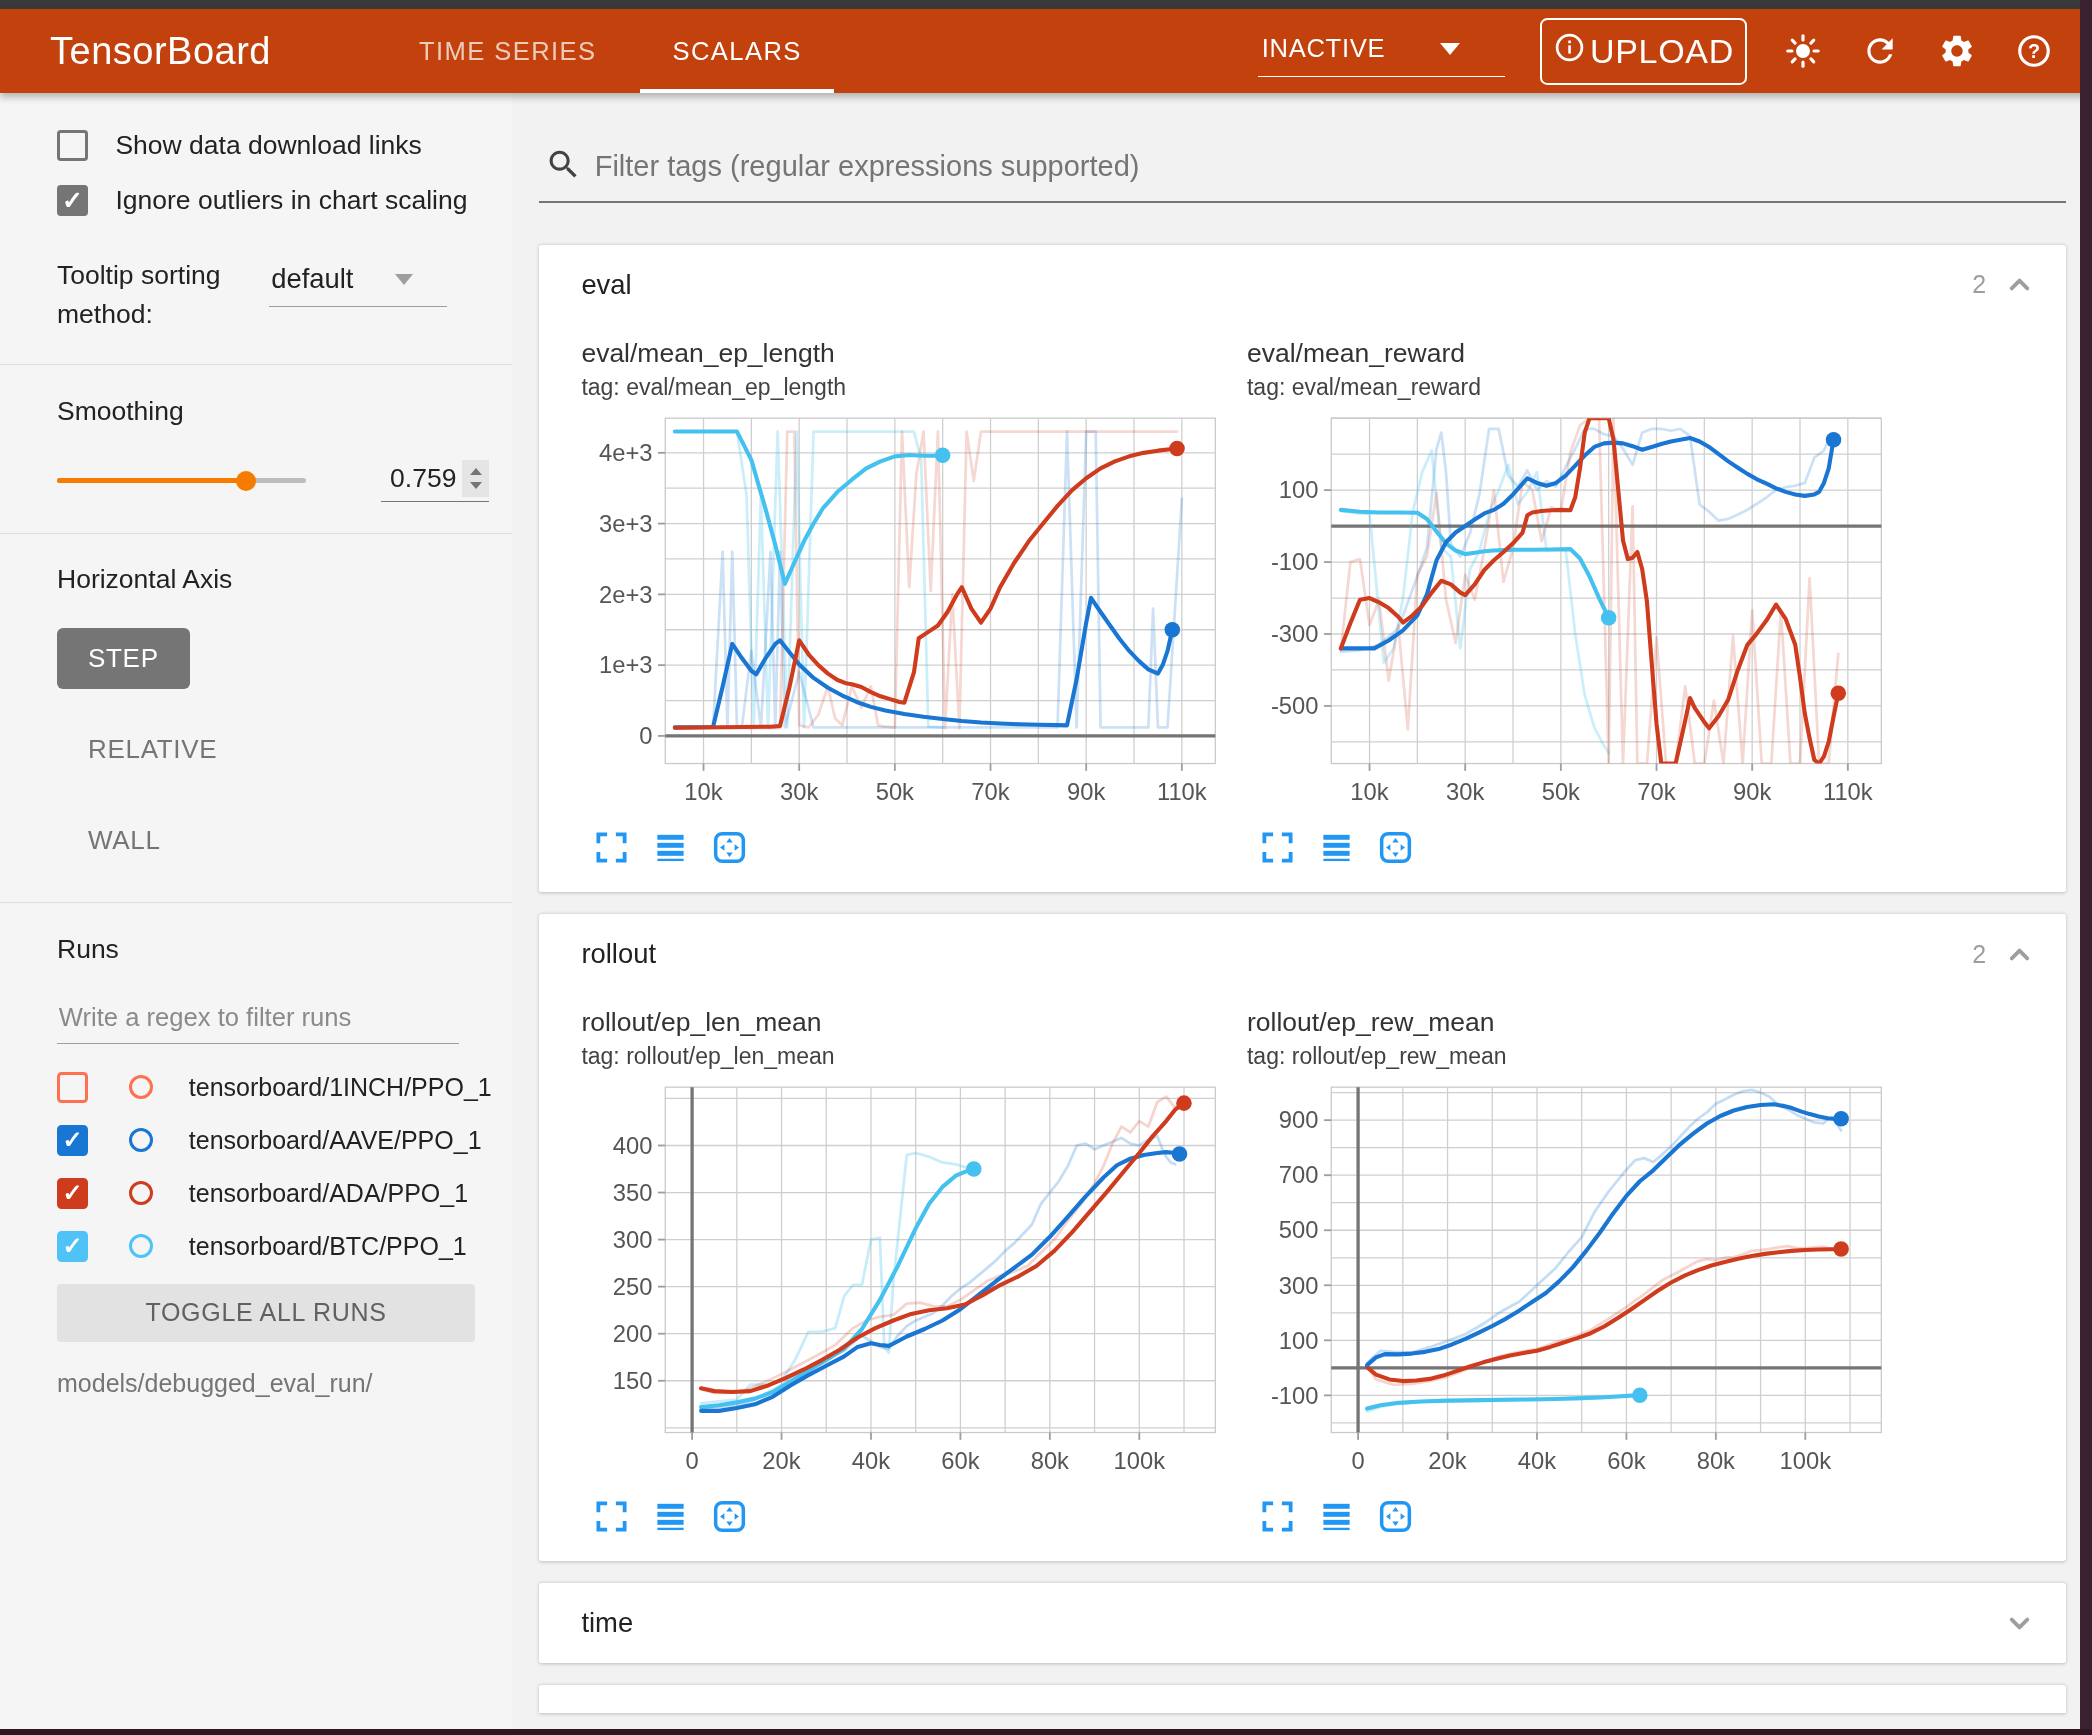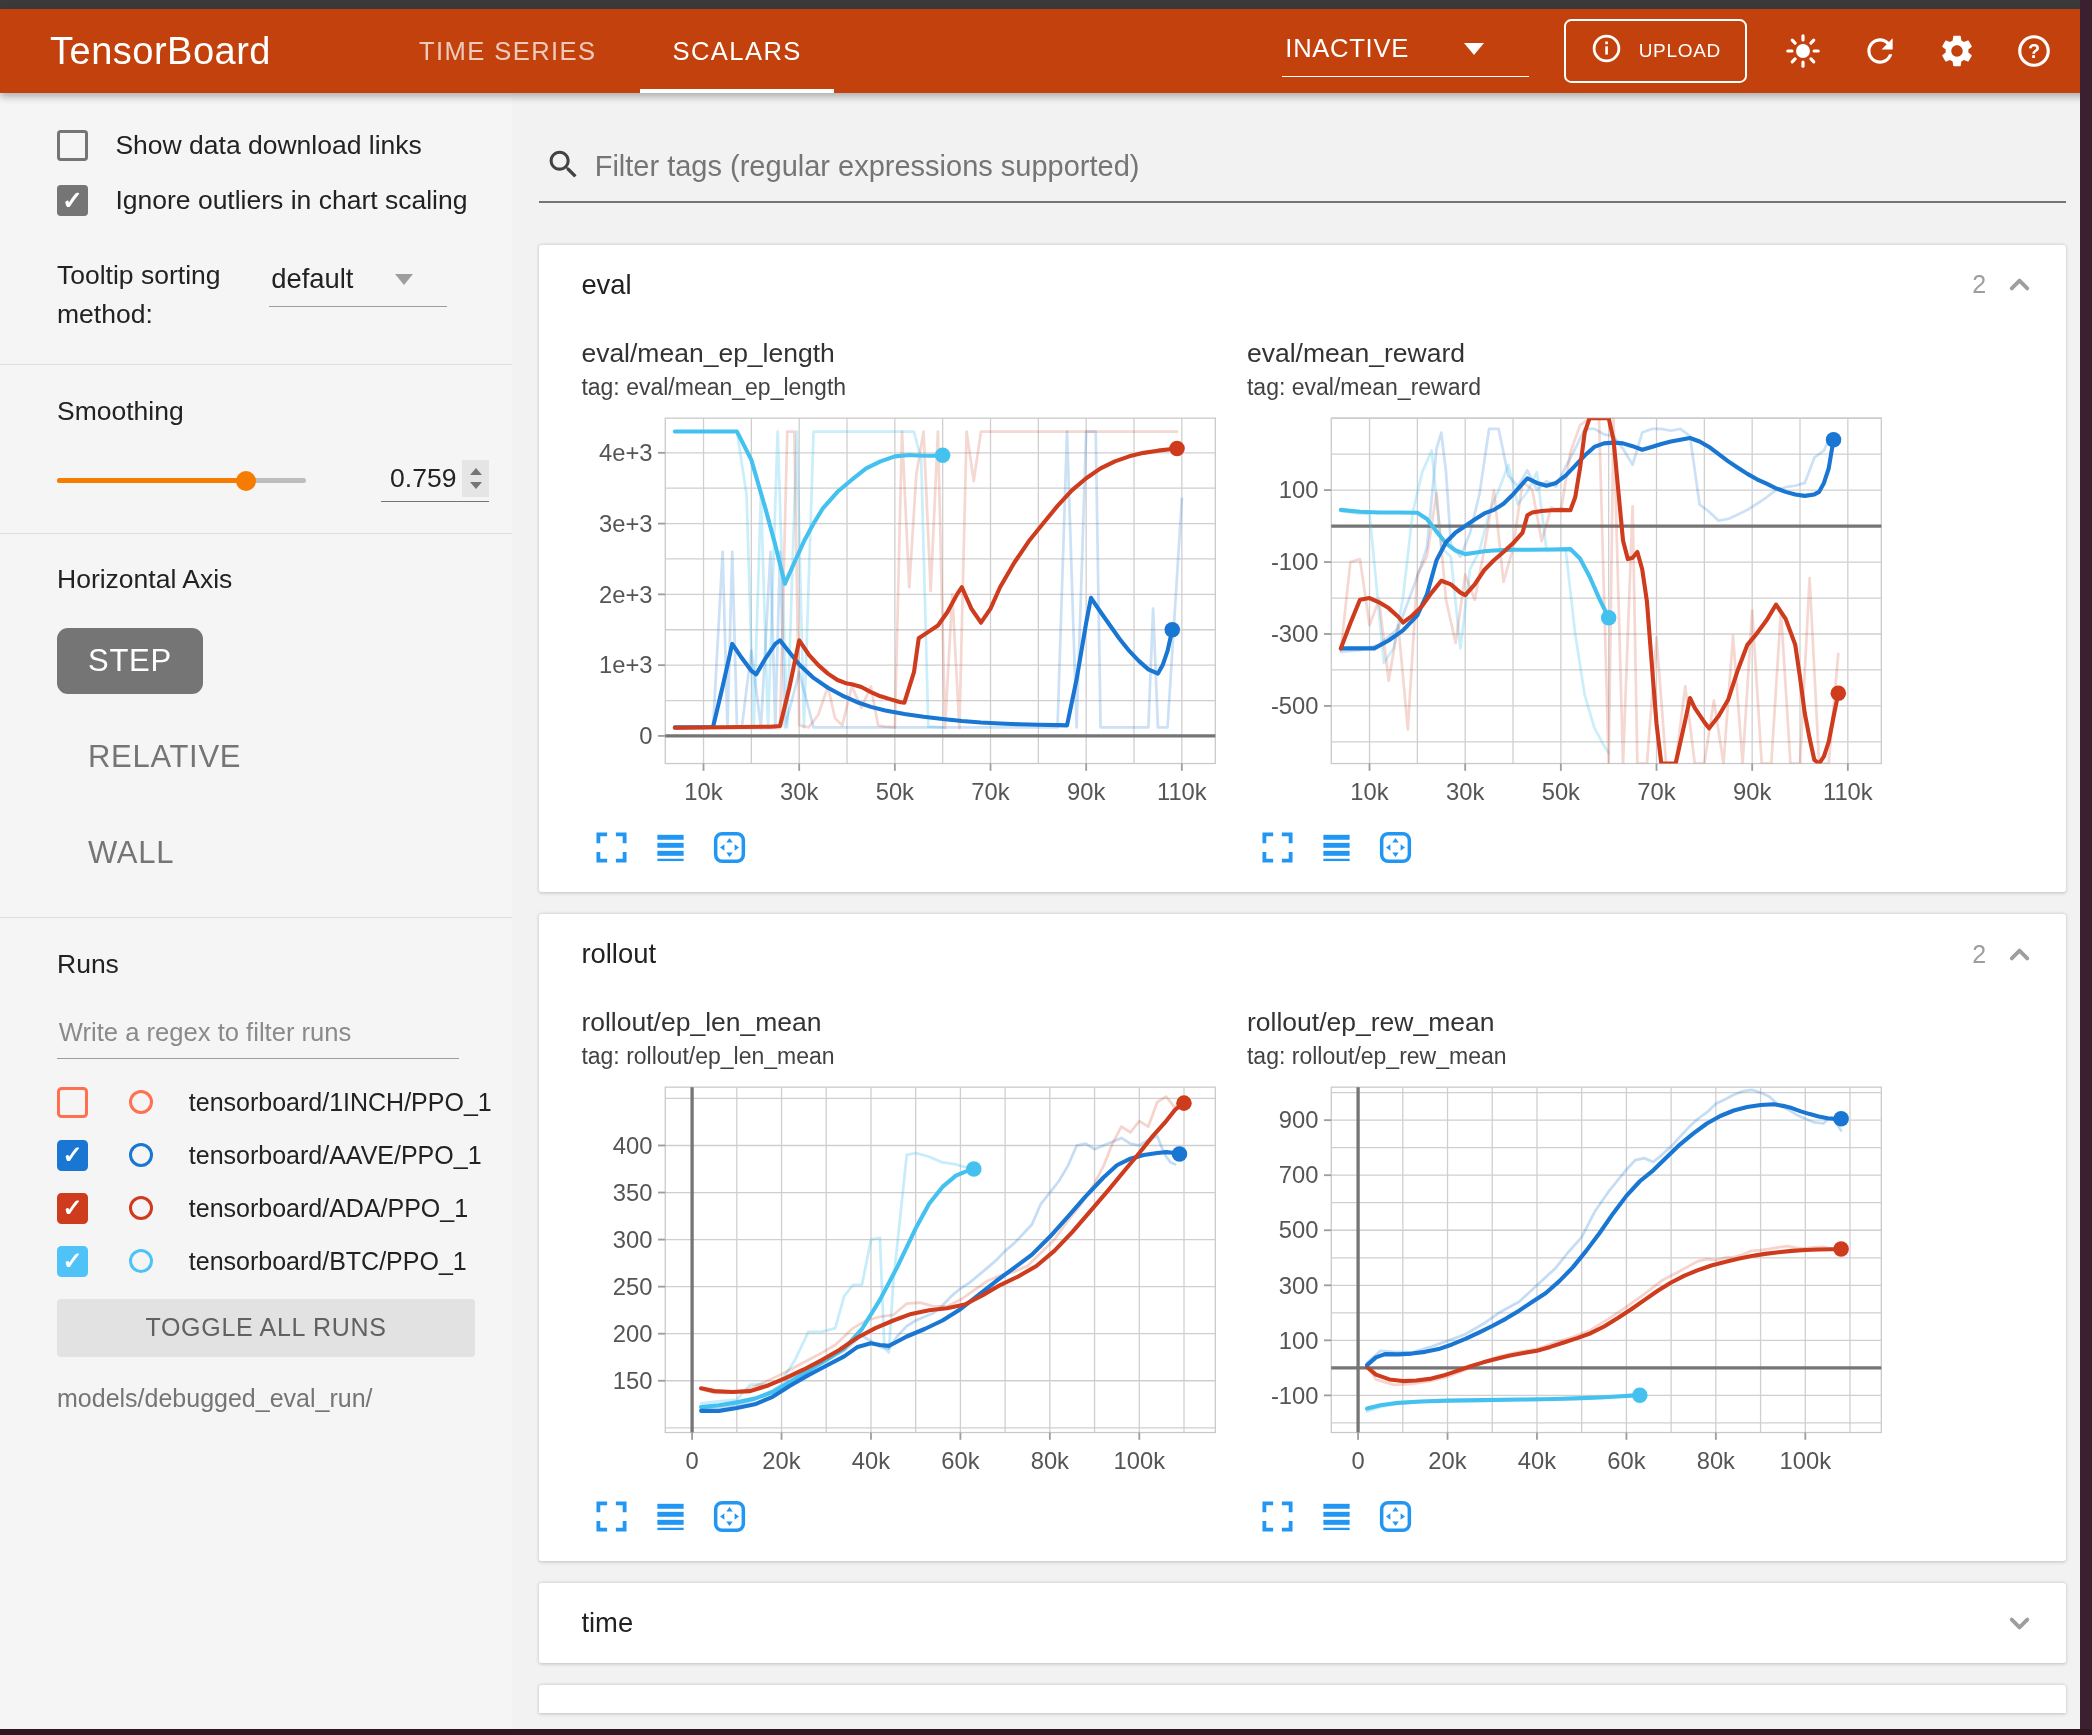--- a/index.html
+++ b/index.html
@@ -14,21 +14,21 @@
   .header { flex:none; height:84px; background:#c2410c; display:flex; align-items:stretch; color:#fff; position:relative; z-index:10; box-shadow:0 3.7px 7.3px rgba(0,0,0,.28); }
   .tb-title { font-size:38px; font-weight:500; align-self:center; margin-left:50px; letter-spacing:0.5px; }
   .tabs { display:flex; margin-left:110px; }
   .tab { display:flex; align-items:center; padding:0 38px; font-size:25.6px; letter-spacing:1.4px; font-weight:500; color:rgba(255,255,255,.72); position:relative; cursor:pointer; }
   .tab.active { color:#fff; }
   .tab.active::after { content:""; position:absolute; left:5.5px; right:5.5px; bottom:0; height:4.6px; background:#fff; }
   .header-right { margin-left:auto; display:flex; align-items:center; gap:35px; padding-right:37px; }
   .inactive-dd { display:flex; align-items:center; gap:55px; border-bottom:1.8px solid #fff; padding:9.1px 3.7px 12.8px 3.7px; min-width:247px; }
   .inactive-dd span { font-size:25.6px; font-weight:500; letter-spacing:0.7px; }
   .dd-arrow { width:0; height:0; border-left:10px solid transparent; border-right:10px solid transparent; border-top:12px solid #fff; }
-  .upload-btn { display:flex; align-items:center; gap:16px; border:2.3px solid #fff; border-radius:7.3px; padding:11px 24px; font-size:19px; font-weight:500; letter-spacing:0.7px; }
+  .upload-btn { display:flex; align-items:center; gap:4px; border:2.3px solid #fff; border-radius:7.3px; padding:11px 11px; font-size:34px; font-weight:500; letter-spacing:0.7px; }
   .hicon { width:42px; height:42px; display:flex; align-items:center; justify-content:center; }
   .hicon svg { width:38px; height:38px; }
 
   
   .body-row { flex:1; display:flex; min-height:0; }
   .sidebar { flex:none; width:512px; background:#f5f5f5; padding-top:37px; overflow:hidden; }
   .side-sec { padding:0 0 31px 57px; }
   .divider { height:0.9px; background:#dedede; margin:0 0 31px 0; }
   .opt-row { display:flex; align-items:center; gap:27.4px; margin-bottom:24px; white-space:nowrap;text-align:center; }
   .cb { flex:none; width:31px; height:31px; border:3.2px solid #757575; border-radius:3.7px; display:flex; align-items:center; justify-content:center; background:transparent; }
@@ -44,21 +44,21 @@
   .slider-row { display:flex; align-items:center;gap:44px; }
   .slider-track { position:relative; width:249px; height:4.6px; background:#bdbdbd; border-radius:2.7px; }
   .slider-fill { position:absolute; left:0; top:0; height:4.6px; background:#f57c00; border-radius:2.7px; }
   .slider-thumb { position:absolute; top:50%; width:20px; height:20px; background:#f57c00; border-radius:50%; transform:translate(-10px,-10px); }
   .smooth-valbox { margin-left:31px; display:flex; align-items:center; border-bottom:1.8px solid #757575; padding-bottom:3.7px; }
   .smooth-val { font-size:26.5px; color:#222; padding:0 5.5px 0 9.1px; }
   .spinner { width:27.4px; height:37px; background:#e5e5e5; display:flex; flex-direction:column; align-items:center; justify-content:center; gap:6.4px; }
   .sp-up { width:0;height:0;border-left:6.4px solid transparent;border-right:6.4px solid transparent;border-bottom:7.3px solid #757575; }
   .sp-dn { width:0;height:0;border-left:6.4px solid transparent;border-right:6.4px solid transparent;border-top:7.3px solid #757575; }
   .axis-opts { display:flex; flex-wrap:wrap; width:302px; row-gap:31px; column-gap:0; }
-  .axis-opt { font-size:31px; color:#757575; letter-spacing:0.7px; padding:14.6px 31px; border-radius:11px; }
+  .axis-opt { font-size:26px; color:#757575; letter-spacing:0.7px; padding:14.6px 31px; border-radius:6px; }
   .axis-opt.sel { background:#757575; color:#fff; }
   .runs-filter { border:none; outline:none; background:transparent; border-bottom:1.8px solid #9e9e9e; width:402px; font-size:25.6px; color:#222; padding:5.5px 1.8px 11px 1.8px; margin-bottom:27.4px; font-family:"Liberation Sans",sans-serif; }
   .runs-filter::placeholder { color:#8a8a8a; }
   .run-row { display:flex; align-items:center; gap:32px; margin-bottom:22px; white-space:nowrap; }
   .run-cb { flex:none; width:31px; height:31px; border:3.7px solid; border-radius:4.6px; display:flex; align-items:center; justify-content:center; }
   .run-cb.checked::after { content:"\2713"; color:#fff; font-size:24px; font-weight:bold; line-height:1; }
   .run-radio { flex:none; width:24px; height:24px; border:3.7px solid; border-radius:50%; margin-left:9.1px; }
   .run-name { font-size:25px; color:#222; margin-left:3.7px; }
   .toggle-all { margin-top:12.8px; width:418px; background:#e2e2e2; color:#616161; font-size:25px; letter-spacing:0.7px; text-align:center; padding:14.6px 0; border-radius:3.7px; }
   .runs-footer { margin-top:27.4px; font-size:25px; color:#757575; }

